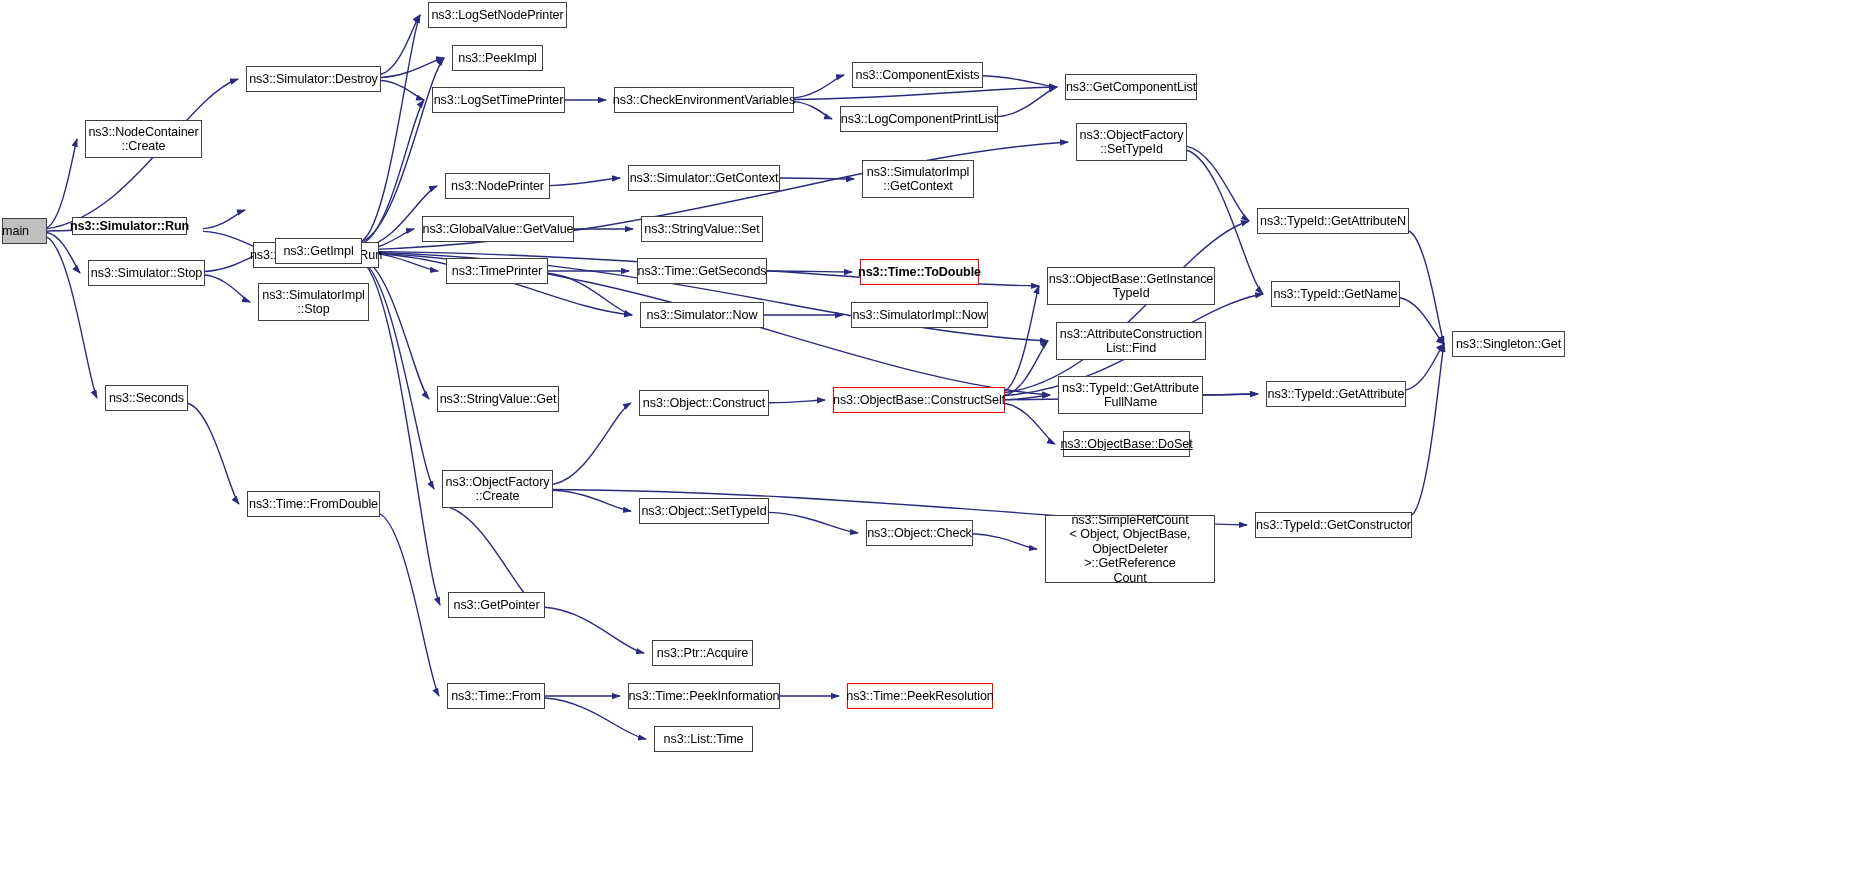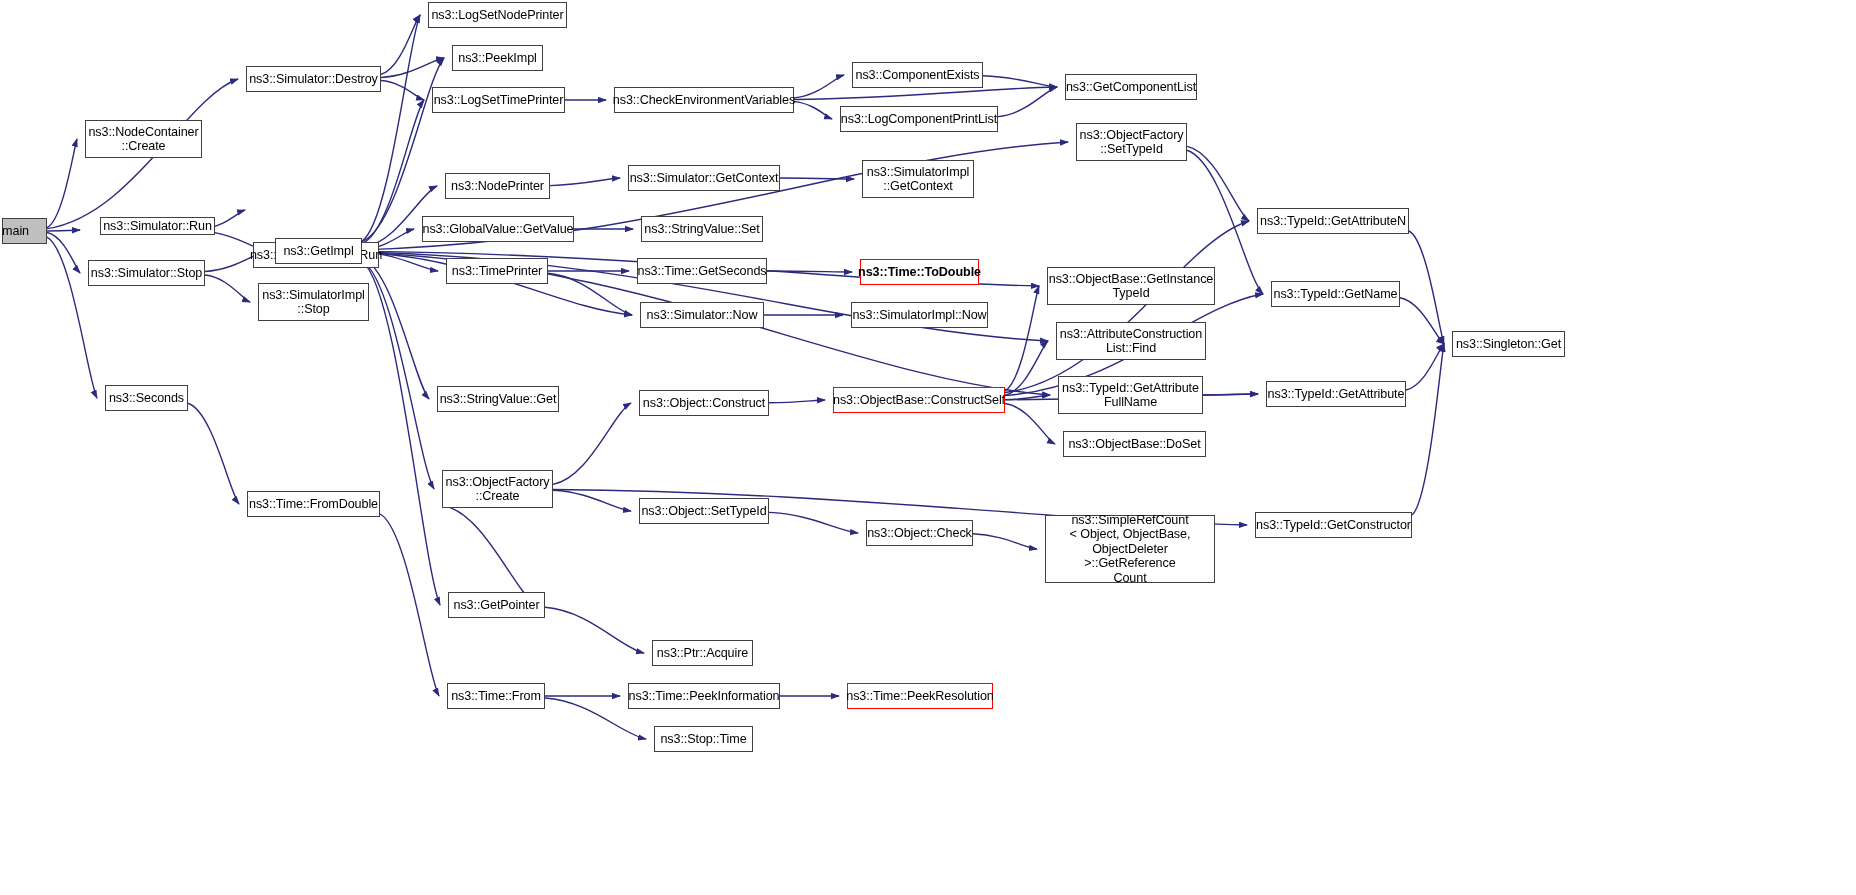--- a/index.html
+++ b/index.html
@@ -127,42 +127,42 @@
         <path d="M1412,515 C1428.8,501.32 1440,364.52 1444,344" marker-end="url(#ah)"></path>
         <path d="M545,607.2601941747573 C589.94,610.9193786407767 619.9,647.5112233009709 644,653" marker-end="url(#ah)"></path>
         <path d="M545,696 C579.86,696 603.1,696 620,696" marker-end="url(#ah)"></path>
         <path d="M545,698.030843373494 C590.78,701.3083759036144 621.3,734.0837012048192 646,739" marker-end="url(#ah)"></path>
         <path d="M780,696 C808.14,696 826.9,696 839,696" marker-end="url(#ah)"></path>
       </g>
   </svg>
 <div class="node root" style="left: 2px; top: 218px; width: 45px; height: 26px; justify-content: flex-end;"><span class="lbl">main</span></div>
     <div class="node" style="left: 85px; top: 120px; width: 117px; height: 38px;"><span class="lbl">ns3::NodeContainer
 ::Create</span></div>
-    <div class="node" style="left: 100px; top: 217px; width: 115px; height: 18px;"><span class="lbl">ns3::Simulator::Run</span></div>
+    <div class="node" style="left: 72px; top: 217px; width: 115px; height: 18px; font-weight: bold;"><span class="lbl">ns3::Simulator::Run</span></div>
     <div class="node" style="left: 88px; top: 260px; width: 117px; height: 26px;"><span class="lbl">ns3::Simulator::Stop</span></div>
     <div class="node" style="left: 105px; top: 385px; width: 83px; height: 26px;"><span class="lbl">ns3::Seconds</span></div>
     <div class="node" style="left: 247px; top: 491px; width: 133px; height: 26px;"><span class="lbl">ns3::Time::FromDouble</span></div>
     <div class="node" style="left: 246px; top: 66px; width: 135px; height: 26px;"><span class="lbl">ns3::Simulator::Destroy</span></div>
     <div class="node" style="left: 253px; top: 197px; width: 126px; height: 26px; margin-top: 45px;"><span class="lbl">ns3::SimulatorImpl::Run</span></div>
     <div class="node" style="left: 258px; top: 283px; width: 111px; height: 38px;"><span class="lbl">ns3::SimulatorImpl
 ::Stop</span></div>
     <div class="node" style="left: 275px; top: 238px; width: 87px; height: 26px;"><span class="lbl">ns3::GetImpl</span></div>
     <div class="node" style="left: 442px; top: 470px; width: 111px; height: 38px;"><span class="lbl">ns3::ObjectFactory
 ::Create</span></div>
     <div class="node" style="left: 448px; top: 592px; width: 97px; height: 26px;"><span class="lbl">ns3::GetPointer</span></div>
     <div class="node" style="left: 447px; top: 683px; width: 98px; height: 26px;"><span class="lbl">ns3::Time::From</span></div>
     <div class="node" style="left: 428px; top: 2px; width: 139px; height: 26px;"><span class="lbl">ns3::LogSetNodePrinter</span></div>
     <div class="node" style="left: 452px; top: 45px; width: 91px; height: 26px;"><span class="lbl">ns3::PeekImpl</span></div>
     <div class="node" style="left: 432px; top: 87px; width: 133px; height: 26px;"><span class="lbl">ns3::LogSetTimePrinter</span></div>
     <div class="node" style="left: 445px; top: 173px; width: 105px; height: 26px;"><span class="lbl">ns3::NodePrinter</span></div>
     <div class="node" style="left: 422px; top: 216px; width: 152px; height: 26px;"><span class="lbl">ns3::GlobalValue::GetValue</span></div>
     <div class="node" style="left: 446px; top: 258px; width: 102px; height: 26px;"><span class="lbl">ns3::TimePrinter</span></div>
     <div class="node" style="left: 437px; top: 386px; width: 122px; height: 26px;"><span class="lbl">ns3::StringValue::Get</span></div>
     <div class="node" style="left: 652px; top: 640px; width: 101px; height: 26px;"><span class="lbl">ns3::Ptr::Acquire</span></div>
-    <div class="node" style="left: 654px; top: 726px; width: 99px; height: 26px;"><span class="lbl">ns3::Stop::Time</span></div>
+    <div class="node" style="left: 654px; top: 726px; width: 99px; height: 26px;"><span class="lbl">ns3::List::Time</span></div>
     <div class="node" style="left: 614px; top: 87px; width: 180px; height: 26px;"><span class="lbl">ns3::CheckEnvironmentVariables</span></div>
     <div class="node" style="left: 628px; top: 165px; width: 152px; height: 26px;"><span class="lbl">ns3::Simulator::GetContext</span></div>
     <div class="node" style="left: 641px; top: 216px; width: 122px; height: 26px;"><span class="lbl">ns3::StringValue::Set</span></div>
     <div class="node" style="left: 637px; top: 258px; width: 130px; height: 26px;"><span class="lbl">ns3::Time::GetSeconds</span></div>
     <div class="node" style="left: 640px; top: 302px; width: 124px; height: 26px;"><span class="lbl">ns3::Simulator::Now</span></div>
     <div class="node" style="left: 639px; top: 390px; width: 130px; height: 26px;"><span class="lbl">ns3::Object::Construct</span></div>
     <div class="node" style="left: 639px; top: 498px; width: 130px; height: 26px;"><span class="lbl">ns3::Object::SetTypeId</span></div>
     <div class="node" style="left: 628px; top: 683px; width: 152px; height: 26px;"><span class="lbl">ns3::Time::PeekInformation</span></div>
     <div class="node" style="left: 852px; top: 62px; width: 131px; height: 26px;"><span class="lbl">ns3::ComponentExists</span></div>
     <div class="node" style="left: 840px; top: 106px; width: 158px; height: 26px;"><span class="lbl">ns3::LogComponentPrintList</span></div>
@@ -175,21 +175,21 @@
     <div class="node hot" style="left: 847px; top: 683px; width: 146px; height: 26px;"><span class="lbl">ns3::Time::PeekResolution</span></div>
     <div class="node" style="left: 1065px; top: 74px; width: 132px; height: 26px;"><span class="lbl">ns3::GetComponentList</span></div>
     <div class="node" style="left: 1076px; top: 123px; width: 111px; height: 38px;"><span class="lbl">ns3::ObjectFactory
 ::SetTypeId</span></div>
     <div class="node" style="left: 1047px; top: 267px; width: 168px; height: 38px;"><span class="lbl">ns3::ObjectBase::GetInstance
 TypeId</span></div>
     <div class="node" style="left: 1056px; top: 322px; width: 150px; height: 38px;"><span class="lbl">ns3::AttributeConstruction
 List::Find</span></div>
     <div class="node" style="left: 1058px; top: 376px; width: 145px; height: 38px;"><span class="lbl">ns3::TypeId::GetAttribute
 FullName</span></div>
-    <div class="node" style="left: 1063px; top: 431px; width: 143px; height: 26px;"><span class="lbl">ns3::ObjectBase::DoSet</span></div>
+    <div class="node" style="left: 1063px; top: 431px; width: 127px; height: 26px; text-decoration: underline;"><span class="lbl">ns3::ObjectBase::DoSet</span></div>
     <div class="node" style="left: 1045px; top: 515px; width: 170px; height: 68px;"><span class="lbl">ns3::SimpleRefCount
 &lt; Object, ObjectBase,
  ObjectDeleter &gt;::GetReference
 Count</span></div>
     <div class="node" style="left: 1257px; top: 208px; width: 152px; height: 26px;"><span class="lbl">ns3::TypeId::GetAttributeN</span></div>
     <div class="node" style="left: 1271px; top: 281px; width: 129px; height: 26px;"><span class="lbl">ns3::TypeId::GetName</span></div>
     <div class="node" style="left: 1266px; top: 381px; width: 140px; height: 26px;"><span class="lbl">ns3::TypeId::GetAttribute</span></div>
     <div class="node" style="left: 1255px; top: 512px; width: 157px; height: 26px; justify-content: center;"><span class="lbl">ns3::TypeId::GetConstructor</span></div>
     <div class="node" style="left: 1452px; top: 331px; width: 113px; height: 26px;"><span class="lbl">ns3::Singleton::Get</span></div>
   </div>

